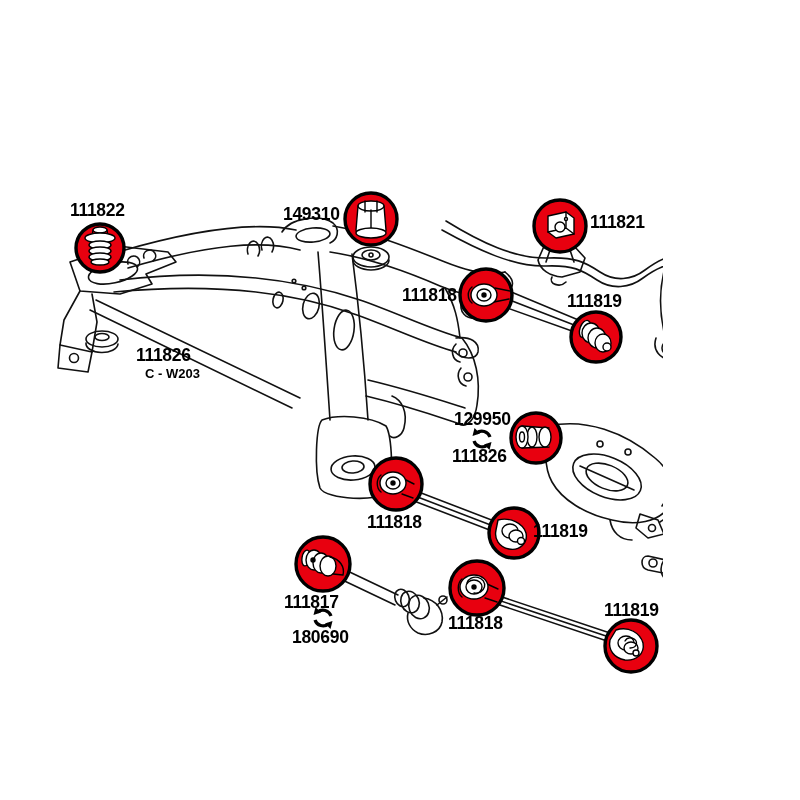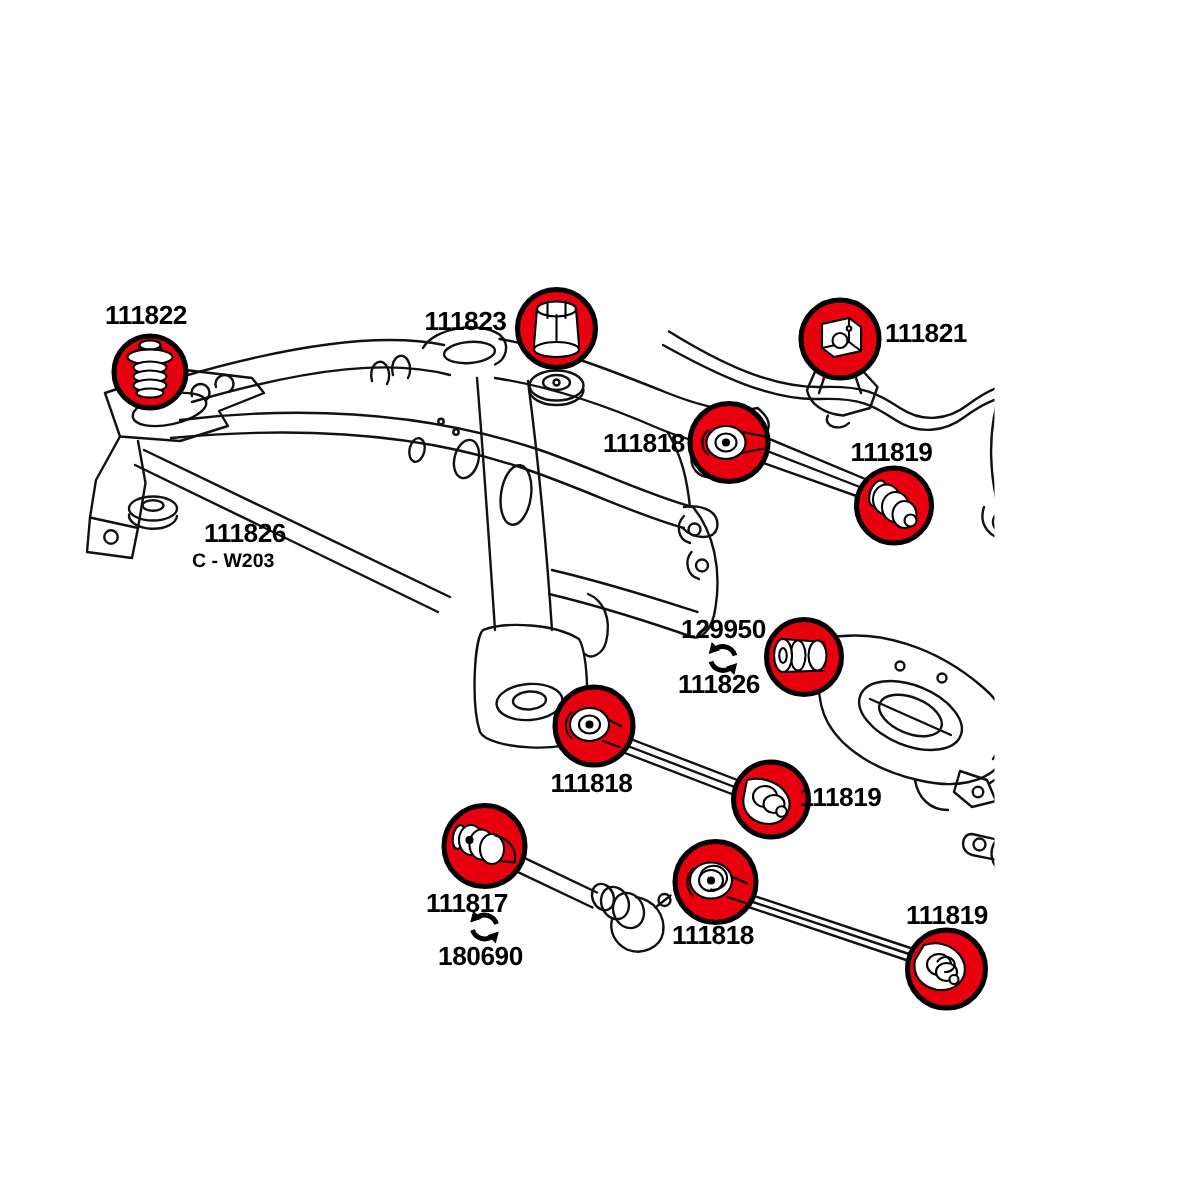--- a/index.html
+++ b/index.html
@@ -285,26 +285,26 @@
         <ellipse cx="626" cy="643" rx="8" ry="7"></ellipse>
         <ellipse cx="631" cy="648" rx="7" ry="6"></ellipse>
         <path d="M625,641 a6,5 0 1 1 5,7" fill="none"></path>
         <circle cx="636" cy="653" r="3"></circle>
       </g>
     </g>
   </g>
 </svg>
 
 <div class="lbl" style="left:70px;  top:200px">111822</div>
-<div class="lbl" style="left:283px; top:204px">111823</div>
+<div class="lbl" style="left:283px; top:204px">149310</div>
 <div class="lbl" style="left:590px; top:212px">111821</div>
 <div class="lbl" style="left:402px; top:285px">111818</div>
 <div class="lbl" style="left:567px; top:291px">111819</div>
 <div class="lbl" style="left:136px; top:345px">111826</div>
-<div class="lbl small" style="left:128px; top:366px">C - W203</div>
+<div class="lbl small" style="left:145px; top:366px">C - W203</div>
 <div class="lbl" style="left:454px; top:409px">129950</div>
 <div class="lbl" style="left:452px; top:446px">111826</div>
 <div class="lbl" style="left:367px; top:512px">111818</div>
 <div class="lbl" style="left:533px; top:521px">111819</div>
 <div class="lbl" style="left:284px; top:592px">111817</div>
 <div class="lbl" style="left:292px; top:627px">180690</div>
 <div class="lbl" style="left:448px; top:613px">111818</div>
 <div class="lbl" style="left:604px; top:600px">111819</div>
 
 <svg class="icn" style="left:470px; top:427px" viewBox="0 0 24 24">

